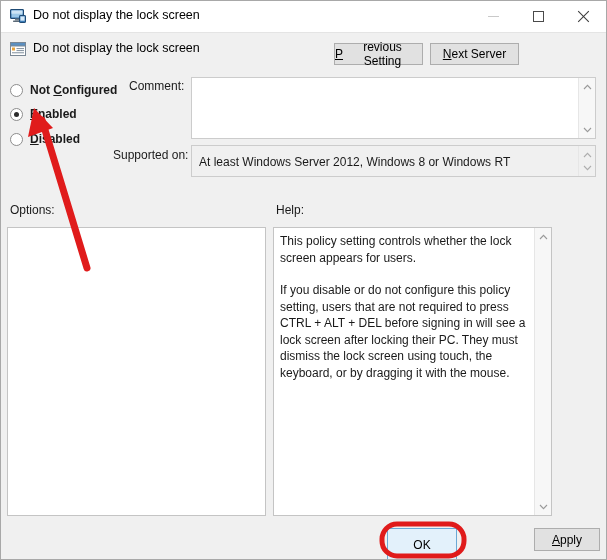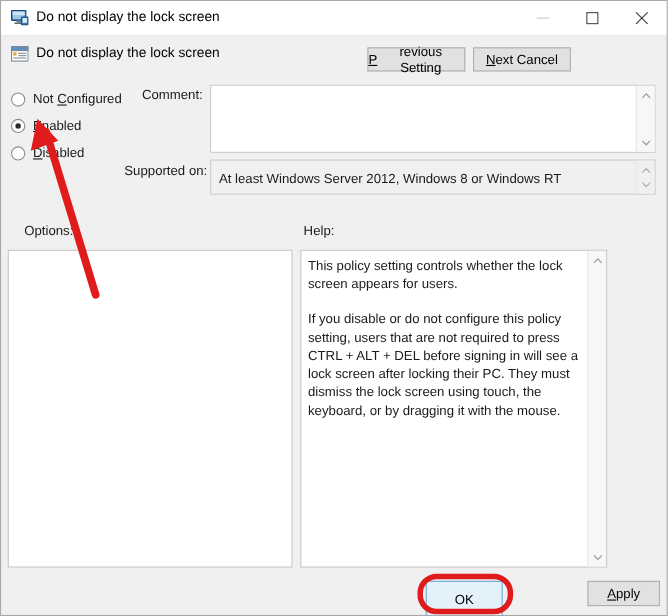--- a/index.html
+++ b/index.html
@@ -121,21 +121,21 @@
   .ak { text-decoration: underline; }
 
   
   .lbl {
     position: absolute;
     color: #1a1a1a;
     font-size: 12px;
   }
   .lbl-comment { left: 128px; top: 78px; }
   .lbl-supported { left: 112px; top: 147px; }
-  .lbl-options { left: 21px; top: 202px; }
+  .lbl-options { left: 9px; top: 202px; }
   .lbl-help { left: 275px; top: 202px; }
 
   .field {
     position: absolute;
     background: #ffffff;
     border: 1px solid #ccc;
     box-sizing: border-box;
   }
   .field-comment {
     left: 190px; top: 76px;
@@ -204,20 +204,21 @@
     left: 3px; top: 3px;
     width: 5px; height: 5px;
     border-radius: 50%;
     background: #2b2b2b;
   }
   .radio-label {
     margin-left: 7px;
     font-size: 12px;
     color: #1a1a1a;
     white-space: nowrap;
+    font-weight: bold;
   }
 
   
   .pane {
     position: absolute;
     background: #ffffff;
     border: 1px solid #c4c4c4;
     box-sizing: border-box;
   }
   .pane-options {
@@ -312,21 +313,21 @@
 
   <button class="btn btn-prev">
       <span></span>
       <span class="ak">P</span>
       <span>revious Setting</span>
     </button>
 
   <button class="btn btn-next">
       <span></span>
       <span class="ak">N</span>
-      <span>ext Cancel</span>
+      <span>ext Server</span>
     </button>
 
   <div class="radio-row r1">
     <span class="radio-mark"></span>
     <span class="radio-label"><span>Not </span><span class="ak">C</span><span>onfigured</span></span>
   </div>
 
   <div class="radio-row r2">
     <span class="radio-mark sel"></span>
     <span class="radio-label"><span></span><span class="ak">E</span><span>nabled</span></span>

